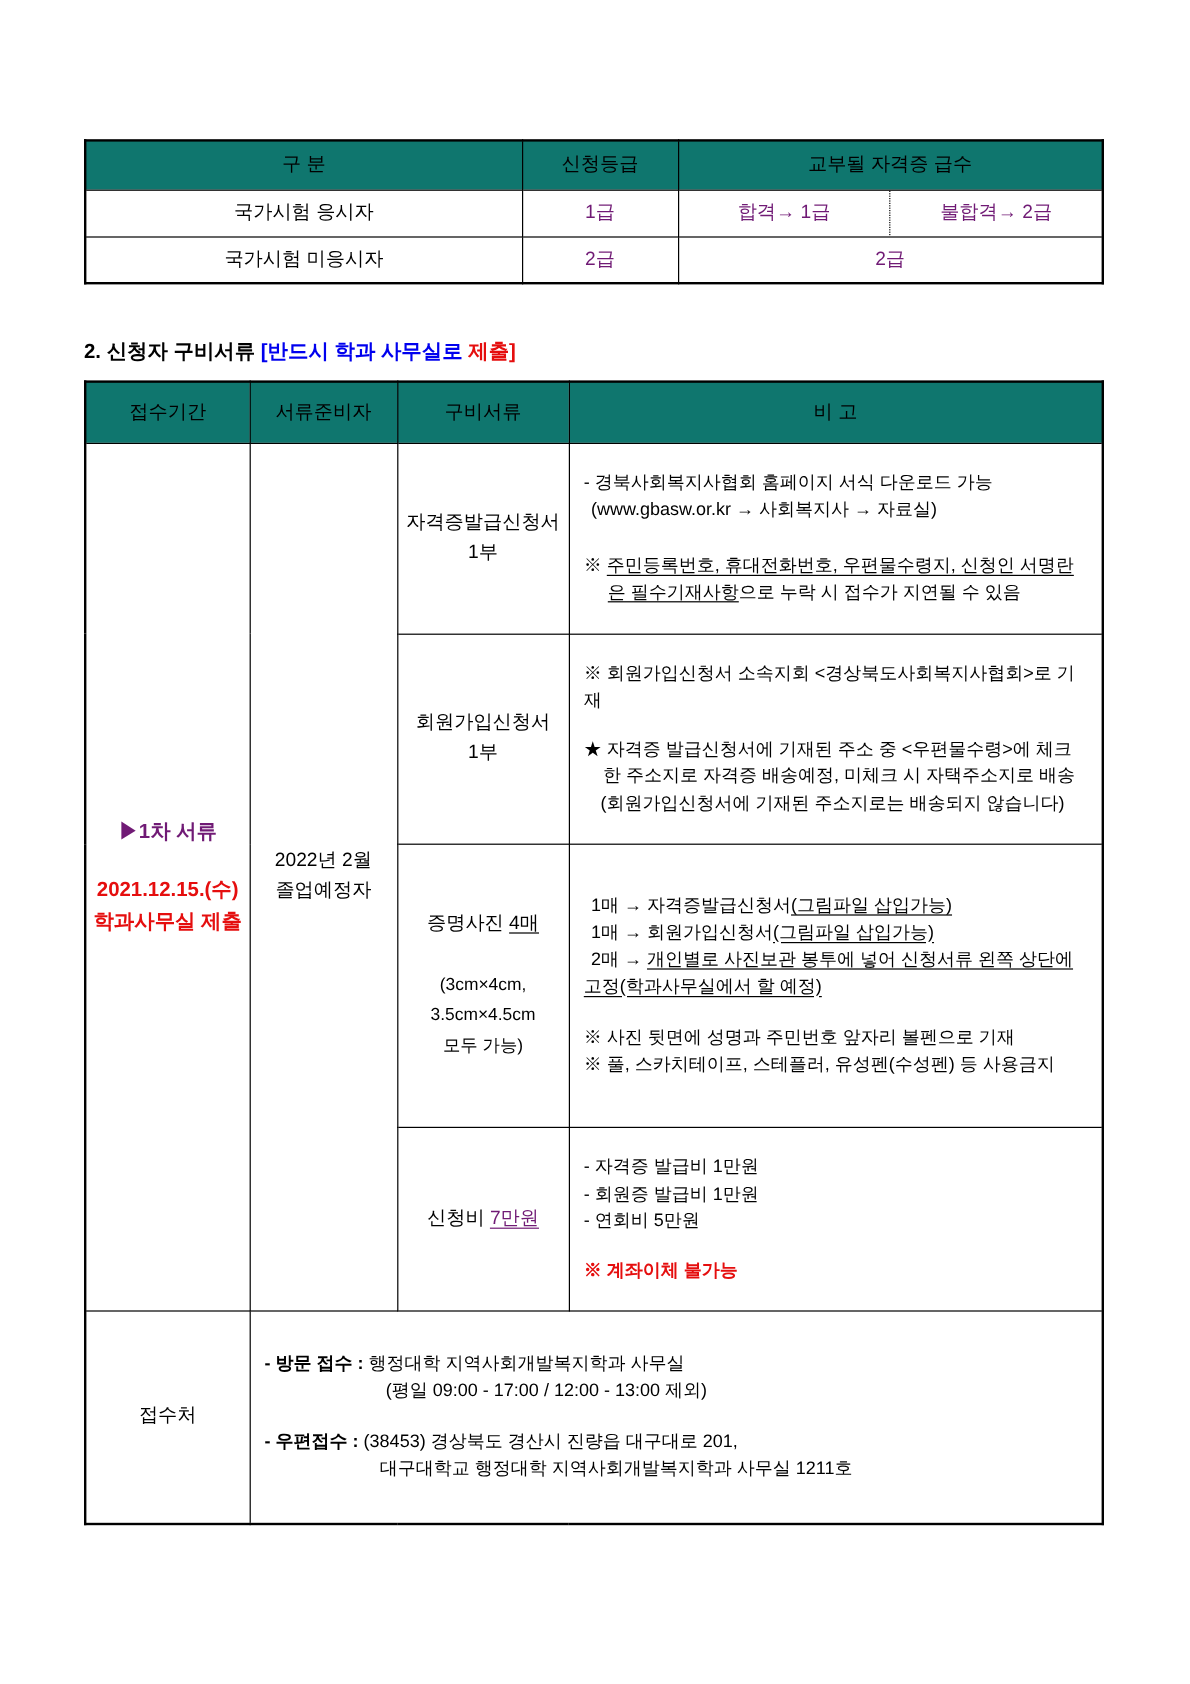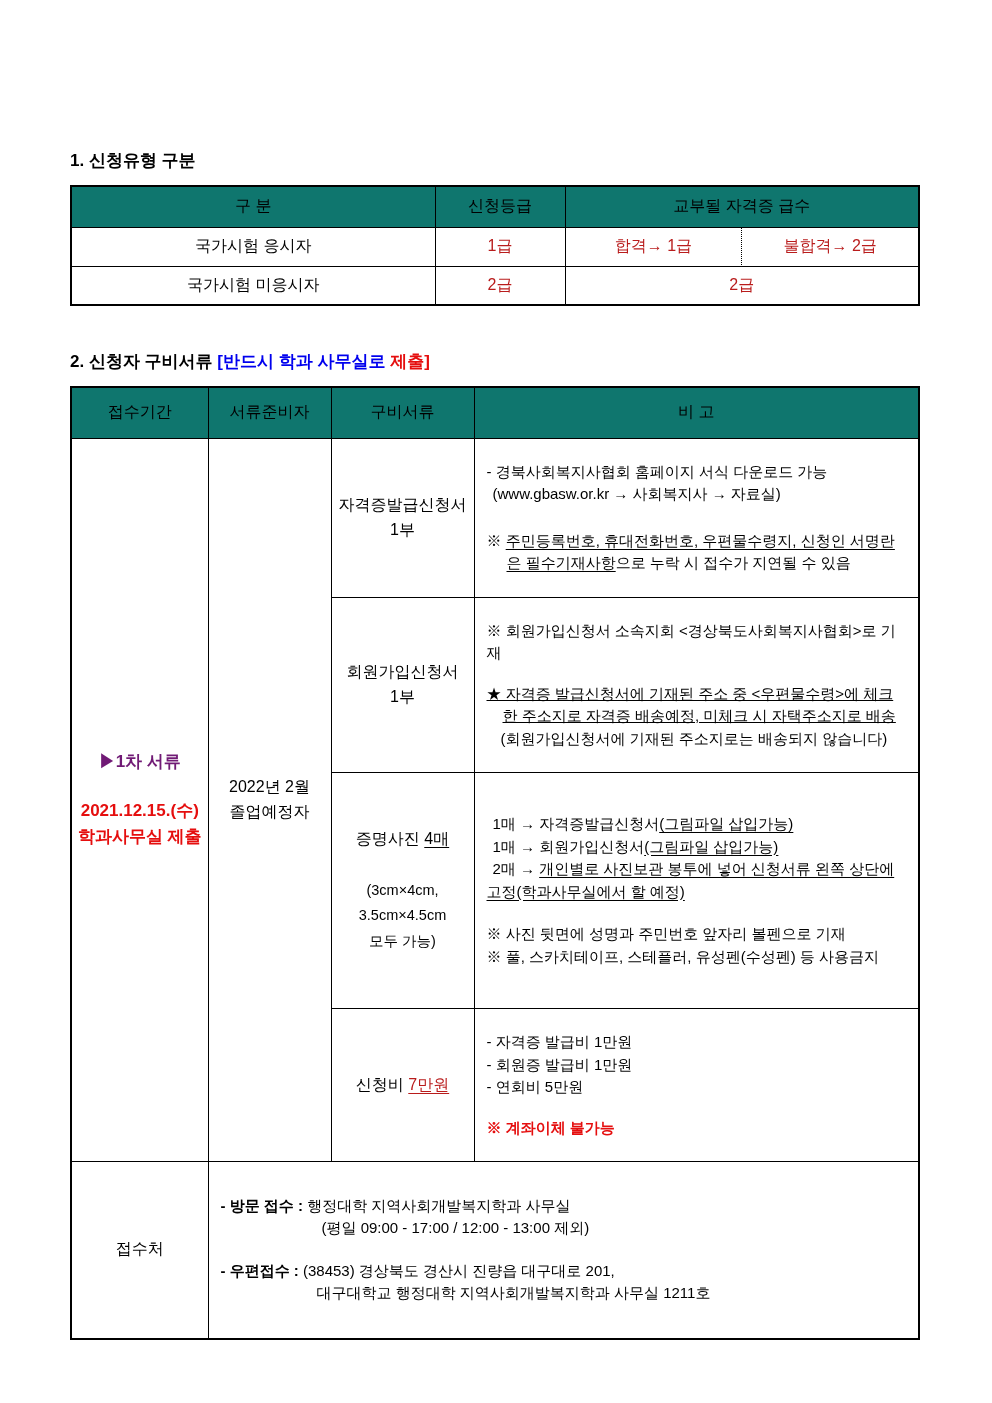--- a/index.html
+++ b/index.html
@@ -35,21 +35,21 @@
   th {
     background: #0f766e;
     font-size: 16px; font-weight: normal;
     text-align: center; vertical-align: middle;
   }
 
   
   .t1 .hrow { height: 41px; }
   .t1 .brow { height: 39px; }
   .t1 td { text-align: center; vertical-align: middle; font-size: 16px; }
-  .red  { color: #b91c1c; }
+  .red  { color: #701a75; }
   .u    { text-decoration: underline; text-underline-offset: 3px; }
   .split { display: flex; width: 100%; height: 37px; align-items: stretch; }
   .split > div { flex: 1; display: flex; align-items: center; justify-content: center; }
   .split .fail-half { border-left: 1.5px dotted #000; }
 
   
   .t2 .hrow { height: 51px; }
   .t2 .r1 { height: 139px; }
   .t2 .r2 { height: 140px; }
   .t2 .r3 { height: 236px; }
@@ -63,40 +63,39 @@
   .period-red   { font-weight: bold; font-size: 17px; color: #e50e0e; line-height: 1.55; }
   .mt14 { margin-top: 22px; }
   .mt18 { margin-top: 18px; }
   .mt20 { margin-top: 20px; }
   .mt24 { margin-top: 24px; }
   .mt26 { margin-top: 26px; }
 
   .doc-small { font-size: 14.5px; line-height: 1.75; }
 
   .hang20 { padding-left: 20px; text-indent: -20px; }
-  .hang16 { padding-left: 16px; text-indent: -16px; text-decoration: underline; }
+  .hang16 { padding-left: 16px; text-indent: -16px; }
   .ind14  { padding-left: 14px; }
   .ind6   { padding-left: 6px; }
 
   .photo-note { line-height: 1.85; }
   .fee-note   { line-height: 1.55; }
   .red-bold   { color: #e50e0e; font-weight: bold; }
 
   .recv-cell { padding-left: 20px; font-size: 15.5px; line-height: 1.8; }
   .recv-bold { font-weight: bold; }
   .recv-ind-hours { padding-left: 101px; }
   .recv-ind-mail  { padding-left: 96px; }
 </style>
 </head>
 <body>
 
 <div class="page">
 
 
-  <h2 class="sec-heading sec1-heading">1. 신청유형 구분</h2>
 
   <table class="t1">
     <colgroup>
       <col style="width:364px">
         <col style="width:130px">
         <col style="width:354px">
     </colgroup>
     <tbody>
         <tr class="hrow">
       <th>구    분</th>

